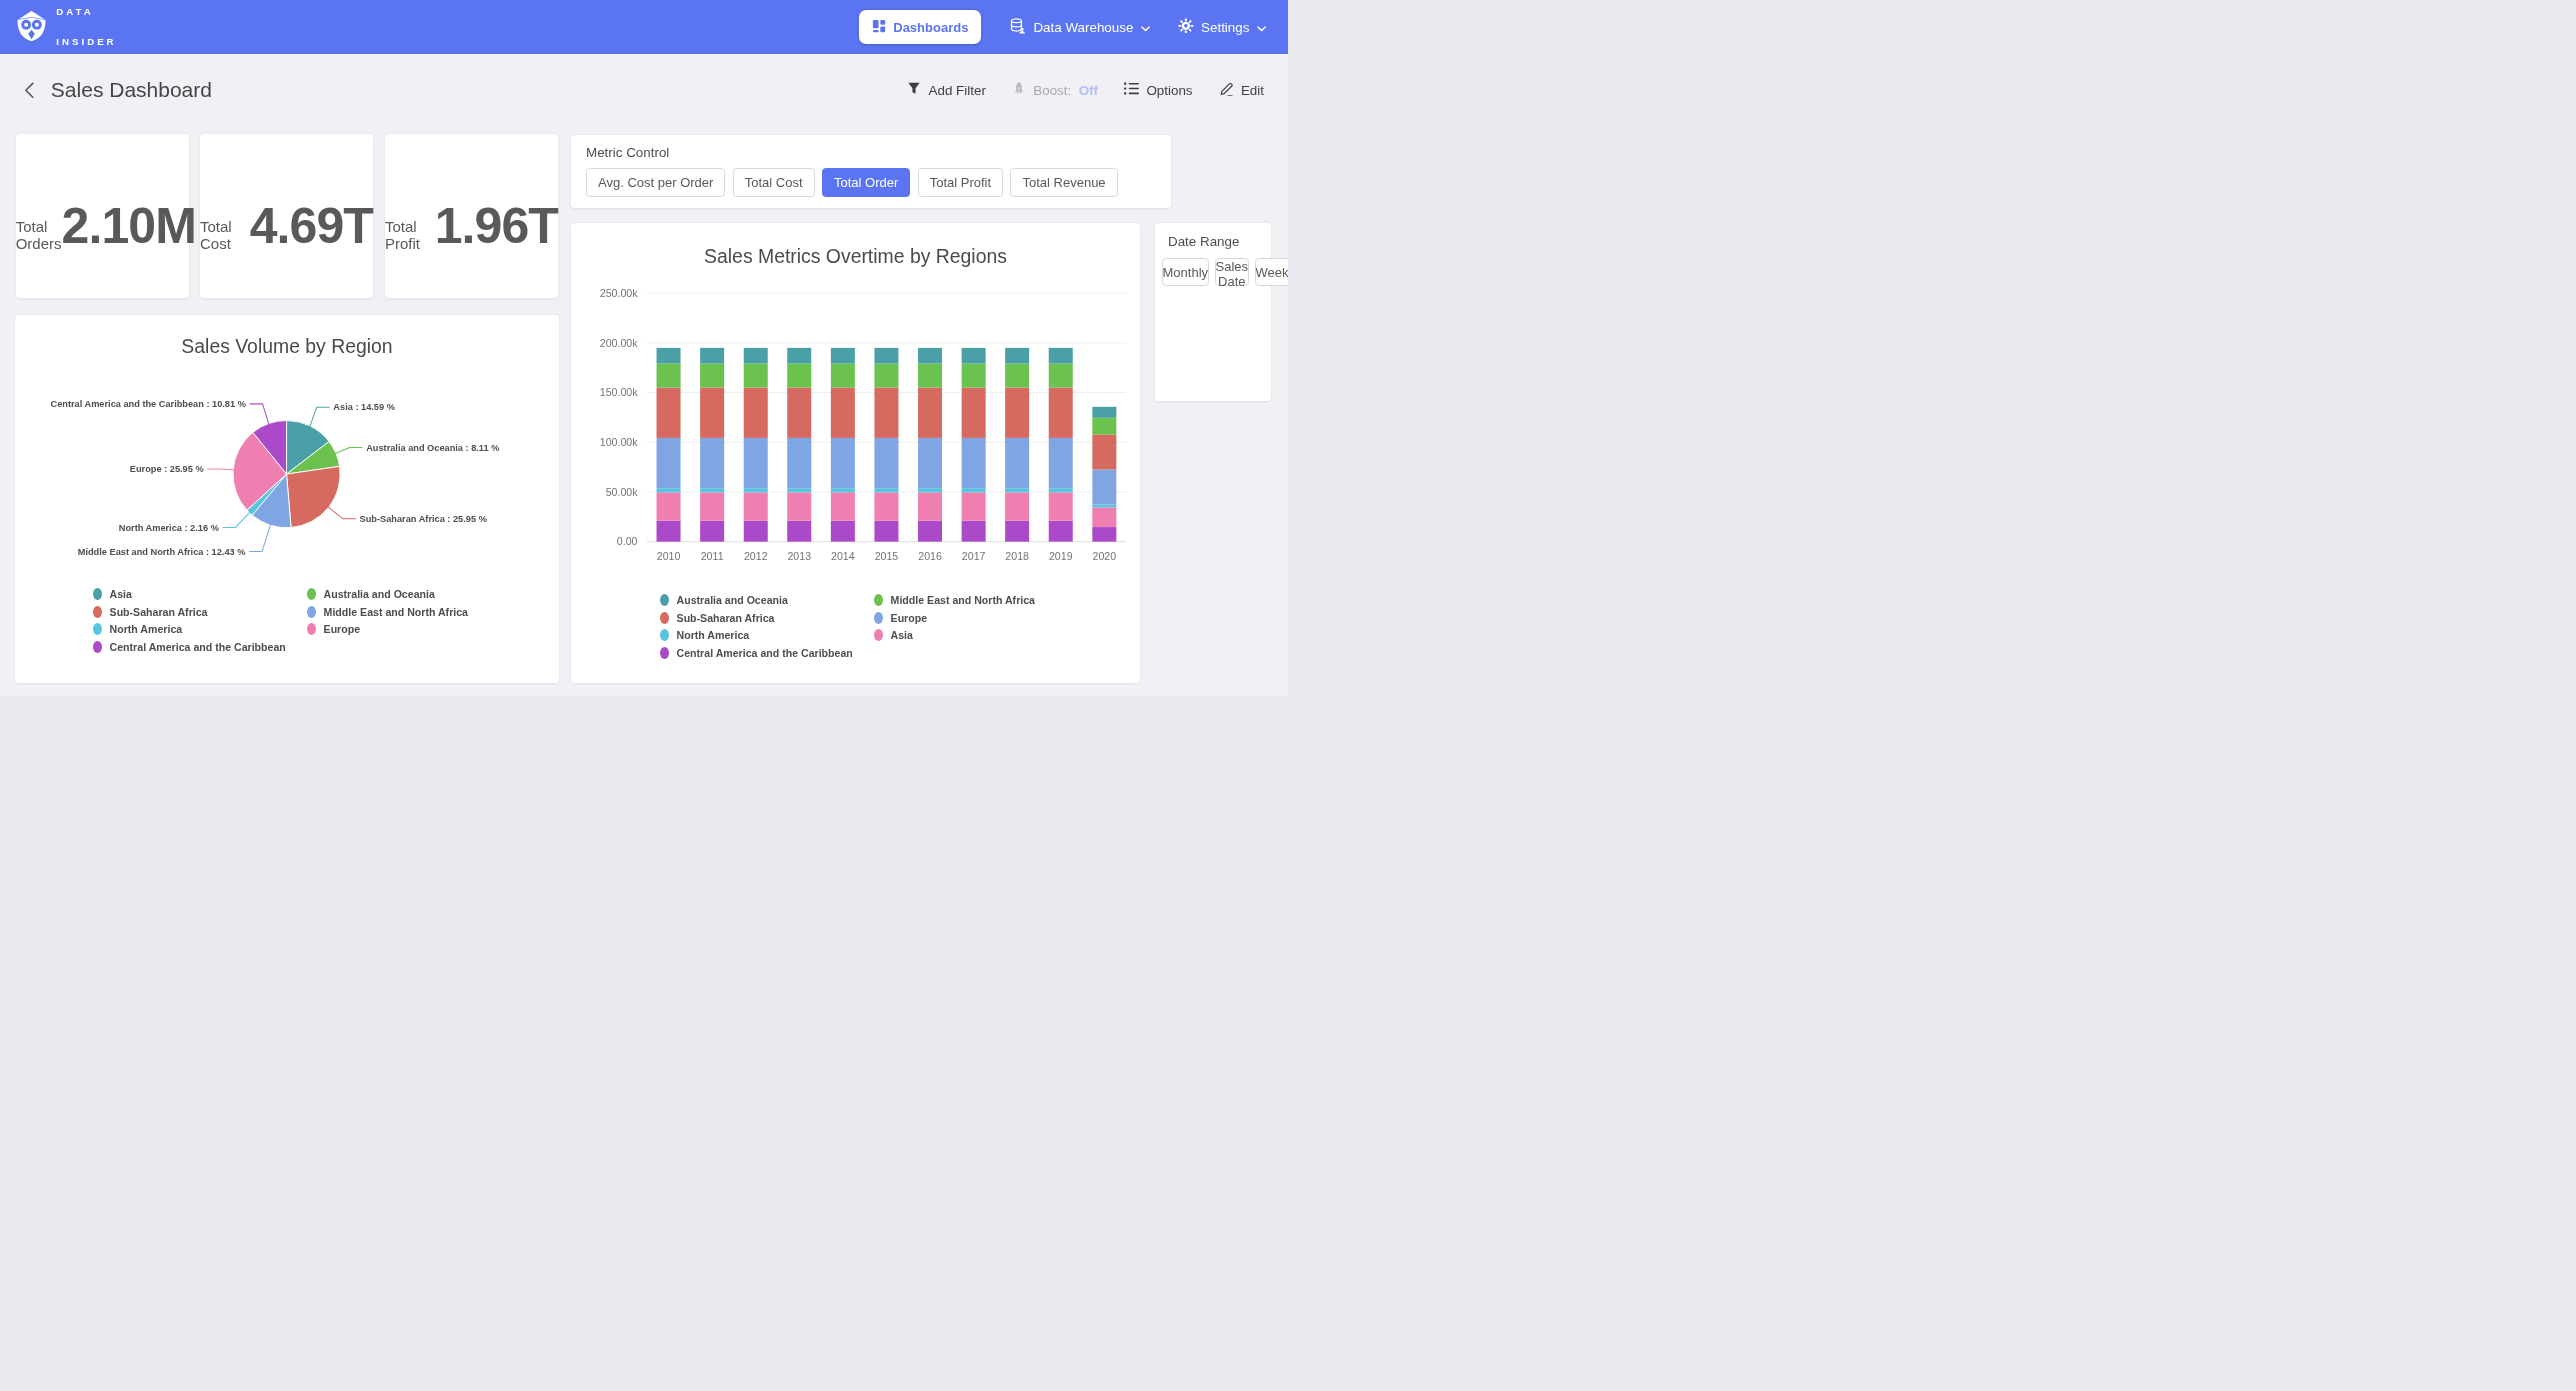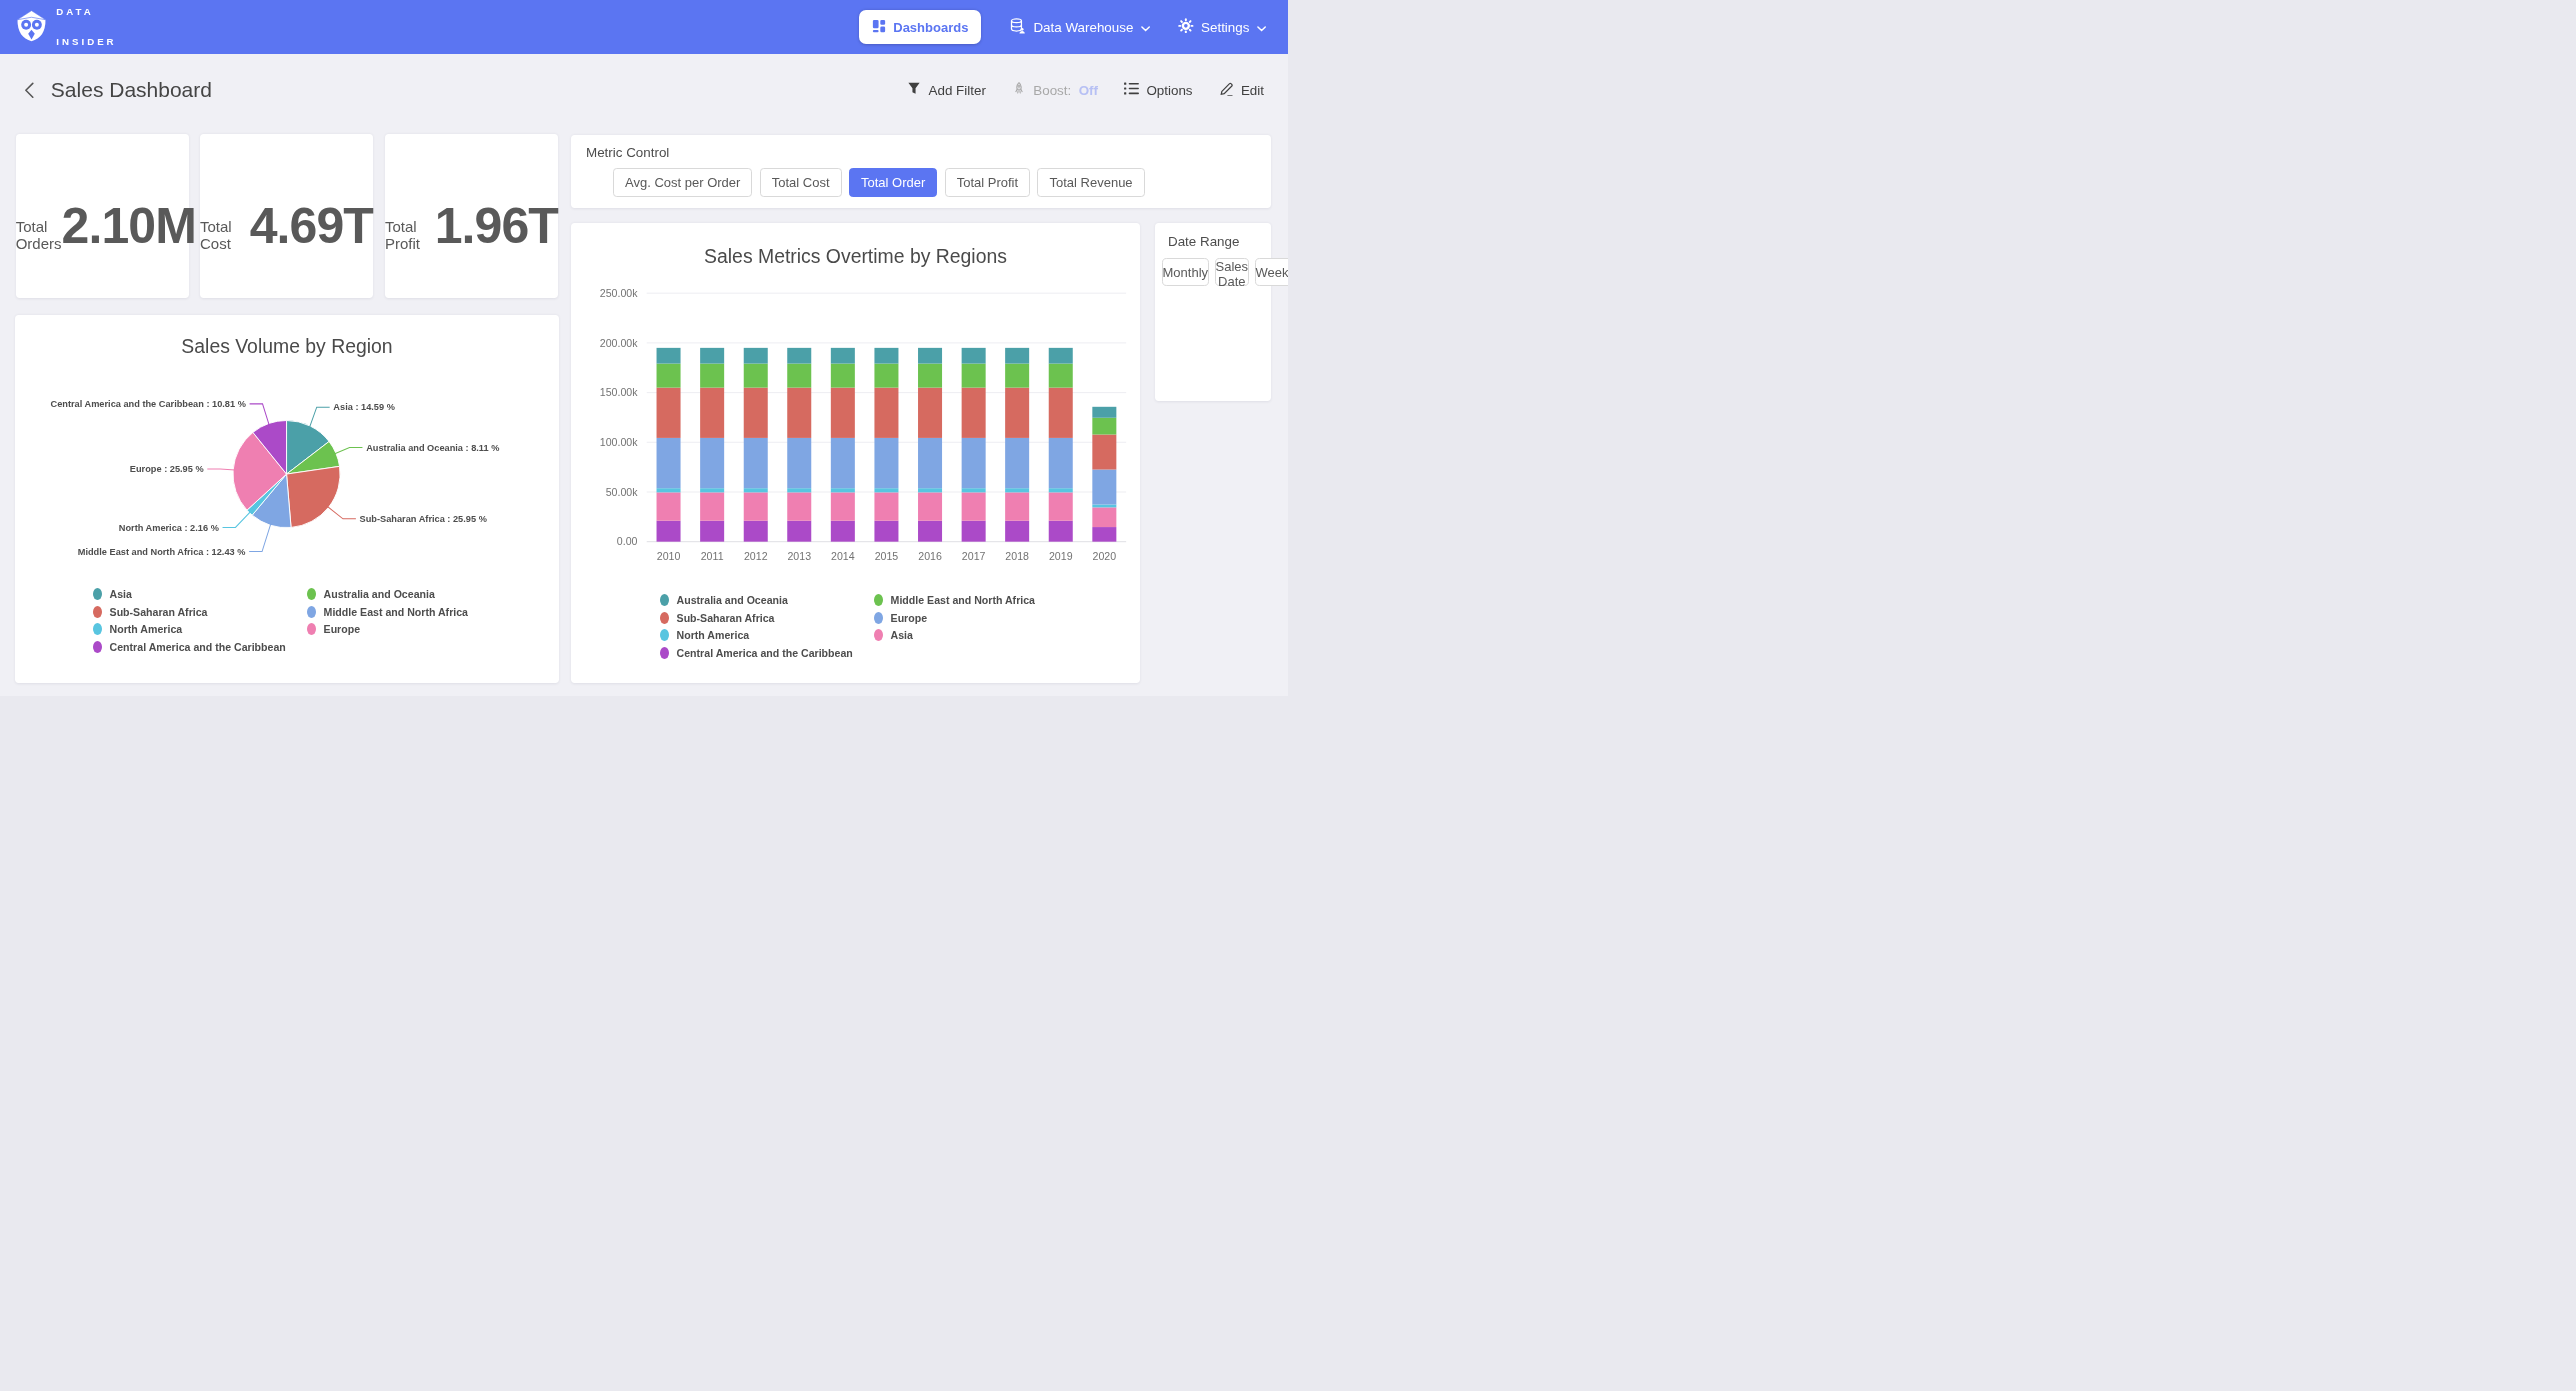--- a/index.html
+++ b/index.html
@@ -32,23 +32,23 @@
   .action.boost{color:#a8a8a8;}
   .boost-off{color:#b7c0f4; font-weight:bold;}
 
   
   .card{position:absolute; background:var(--card); border-radius:3.7px;
         box-shadow:0 0.9px 2.8px rgba(30,30,70,.08);}
   .kpi{width:173px; height:164px; top:134px; display:flex; flex-direction:row; align-items:center;}
   .kpi .kpi-label{margin-top:37px; font-size:15px; color:var(--txt-mid);}
   .kpi .kpi-value{margin-top:20.3px; font-size:50px; font-weight:bold; color:var(--txt-mid); letter-spacing:-0.9px;}
 
-  .metric-card{left:571px; top:135px; width:700px; height:73px; padding:10.2px 15px;}
+  .metric-card{left:571px; top:135px; width:600px; height:73px; padding:10.2px 15px;}
   .panel-title{font-size:13.4px; color:var(--txt);}
-  .metric-row{display:flex; gap:7.4px; margin-top:8.3px;margin-left:27px;}
+  .metric-row{display:flex; gap:7.4px; margin-top:8.3px;}
   .btn{height:29px; padding:0 11px; background:#fff; border:0.9px solid var(--border); border-radius:3.7px;
        font-size:13px; color:var(--txt-mid); font-family:inherit; cursor:pointer; white-space:nowrap;}
   .btn.selected{background:var(--accent); border-color:var(--accent); color:#fff;}
 
   .pie-card{left:15px; top:315px; width:544px; height:368px;}
   .bar-card{left:571px; top:223px; width:569px; height:460px;}
   .chart-title{position:absolute; width:100%; text-align:center; font-size:19.4px; color:#4a4a4a;}
   .pie-card .chart-title{top:20.3px;}
   .bar-card .chart-title{top:22px;}
   .chart-svg{position:absolute; left:0; top:0;}

